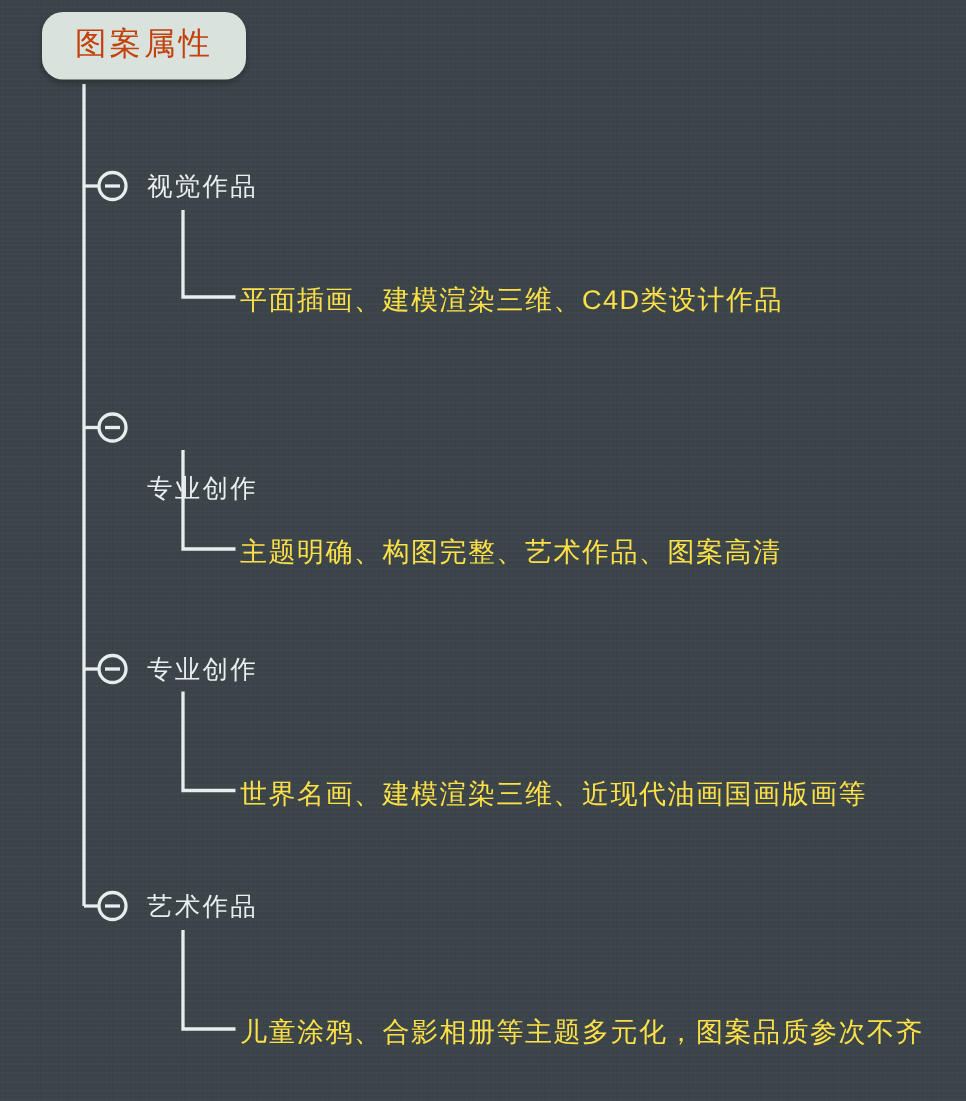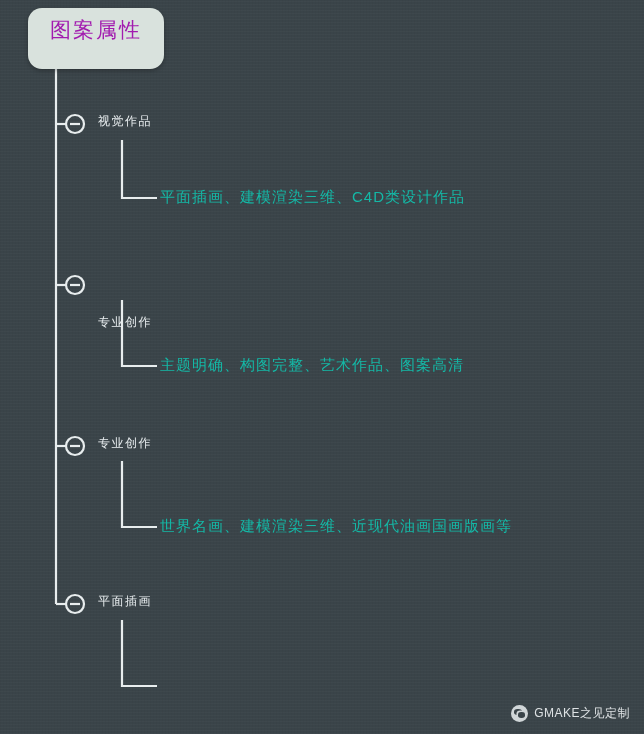--- a/index.html
+++ b/index.html
@@ -25,39 +25,39 @@
   }
   .mindmap {
     position: absolute;
     inset: 0;
   }
   .root-node {
     position: absolute;
     left: 28px;
     top: 8px;
     background: #d9e2dd;
-    color: #a21caf;
+    color: #c2410c;
     border-radius: 14px;
-    padding: 10px 22px 28px 22px;
+    padding: 10px 22px 12px 22px;
     font-size: 21px;
     letter-spacing: 2px;
     box-shadow: 0 2px 4px rgba(0,0,0,0.25);
     line-height: 1.1;
   }
   .branch-label {
     position: absolute;
     color: #e9eef0;
-    font-size: 12px;
+    font-size: 17px;
     letter-spacing: 1.5px;
     white-space: nowrap;
   }
   .leaf-label {
     position: absolute;
-    color: #14b8a6;
-    font-size: 15px;
+    color: #fde047;
+    font-size: 18px;
     letter-spacing: 1px;
     white-space: nowrap;
   }
   svg.lines {
     position: absolute;
     left: 0;
     top: 0;
     width: 644px;
     height: 734px;
   }
@@ -153,21 +153,20 @@
   </div>
 
   <div class="branch-label" style="left:98px; top:435px;">
     <span>专业创作</span>
   </div>
   <div class="leaf-label" style="left:160px; top:517px;">
     <span>世界名画、建模渲染三维、近现代油画国画版画等</span>
   </div>
 
   <div class="branch-label" style="left:98px; top:593px;">
-    <span>平面插画</span>
+    <span>艺术作品</span>
+  </div>
+  <div class="leaf-label" style="left:160px; top:676px;">
+    <span>儿童涂鸦、合影相册等主题多元化，图案品质参次不齐</span>
   </div>
 
-  <div class="watermark">
-    <span class="wechat-badge"></span>
-    <span>GMAKE之见定制</span>
-  </div>
 
 </div>
 
 </body></html>

